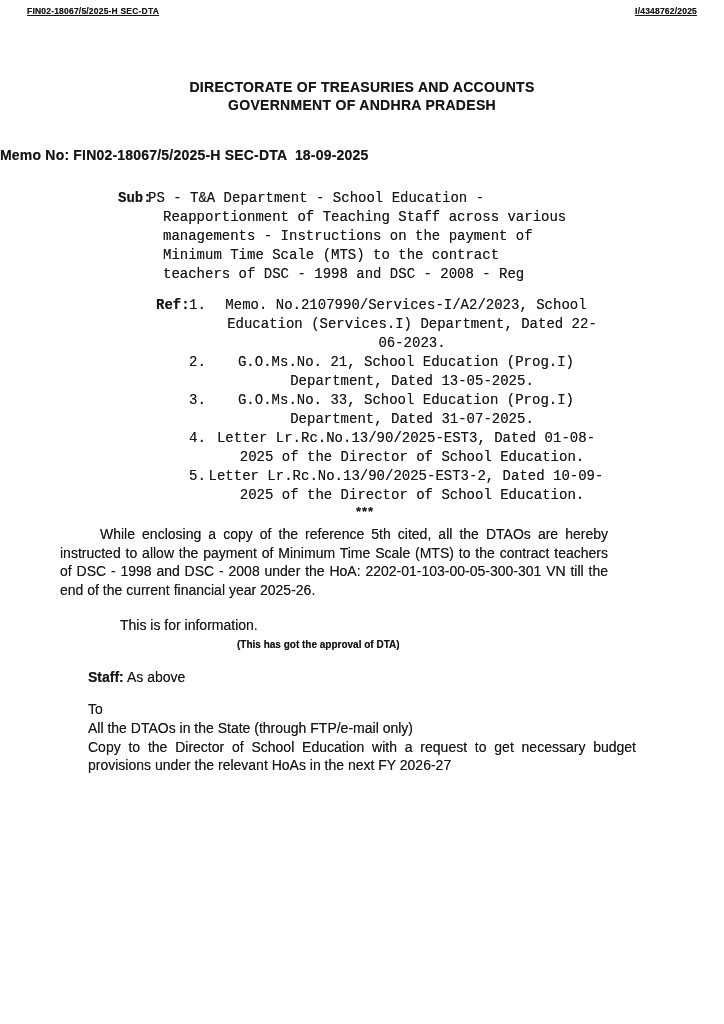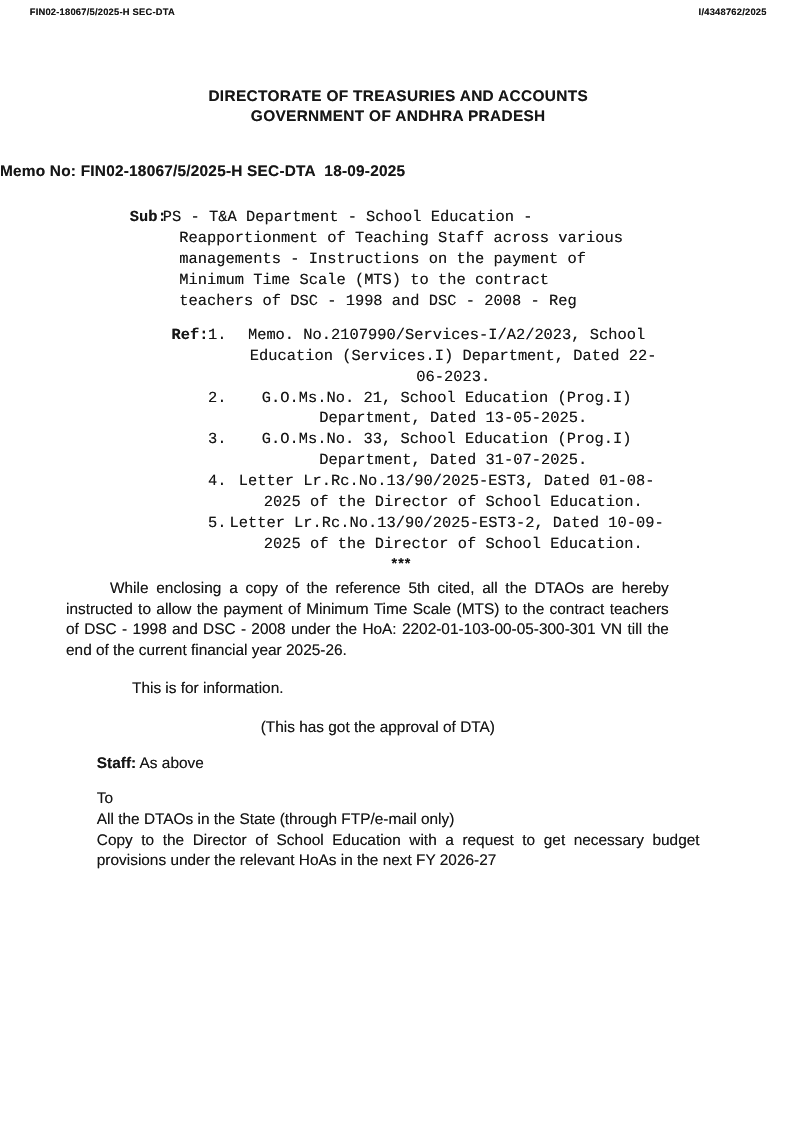--- a/index.html
+++ b/index.html
@@ -16,20 +16,21 @@
     background: #ffffff;
     text-shadow: 0 0 0.3px rgba(0,0,0,0.55); 
   }
   .page-header {
     display: flex;
     justify-content: space-between;
     padding: 6px 27px 0 27px;
     font-size: 8.5px;
     font-weight: 700;
     letter-spacing: 0.2px;
+    text-decoration: underline;
   }
   .letterhead {
     margin-top: 62px;
     text-align: center;
     font-size: 14px;
     font-weight: 700;
     letter-spacing: 0.3px;
     line-height: 18px;
   }
   .memo-no {
@@ -72,22 +73,22 @@
     transform: translateX(3px);
   }
   .body-para {
     margin: 7px 27px 0 60px;
     width: 548px;
     font-size: 14px;
     line-height: 18.6px;
     text-align: justify;
     text-indent: 40px;
   }
-  .info-line   { margin: 17px 0 16px 120px; font-size: 14px; line-height: 19px; }
-  .approval-line { margin: 0 0 0 237px; font-size: 14px; line-height: 19px; }
+  .info-line   { margin: 17px 0 0 120px; font-size: 14px; line-height: 19px; }
+  .approval-line { margin: 0 0 0 237px; font-size: 10px; line-height: 19px; font-weight: bold; }
   .encl-line   { margin: 14px 0 0 88px; font-size: 14px; line-height: 19px; }
   .signature {
     margin-top: 37px;
     font-size: 14px;
     font-weight: 700;
     line-height: 18px;
     letter-spacing: 0.2px;
   }
   .sig-name  { margin-left: 332px; }
   .sig-desig { margin-left: 333px; }

